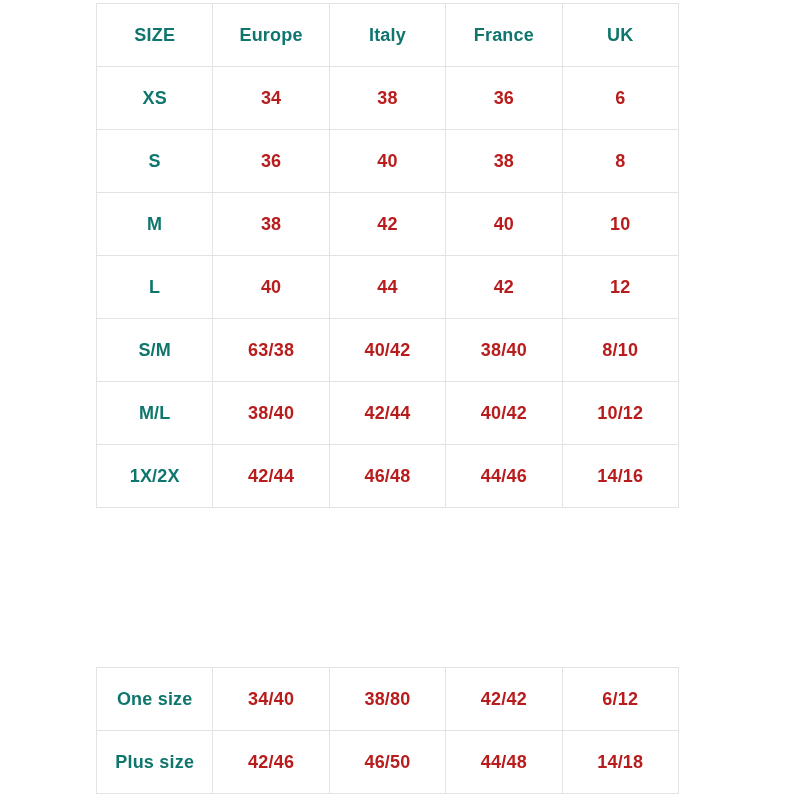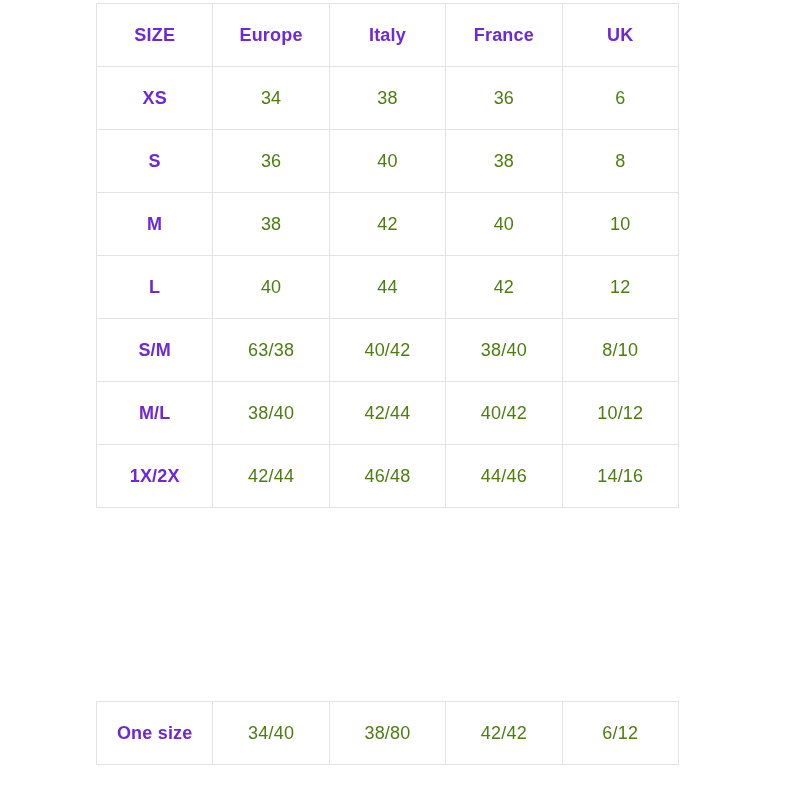--- a/index.html
+++ b/index.html
@@ -17,37 +17,37 @@
   }
   table.size-table {
     position: absolute;
     left: 96px;
     width: 583px;
     border-collapse: collapse;
     table-layout: fixed;
     background: #ffffff;
   }
   table.size-table.main   { top: 3px; }
-  table.size-table.extra  { top: 701px; }
+  table.size-table.extra  { top: 667px; }
   .size-table th,
   .size-table td {
     border: 1px solid #e3e3e3;
     height: 62px;
     text-align: center;
     vertical-align: middle;
     font-size: 18px;
-    font-weight: 400;
-    color: #4d7c0f;
+    font-weight: 700;
+    color: #b91c1c;
     letter-spacing: 0.2px;
     padding: 0;
   }
   .size-table th,
   .size-table td.row-label {
     font-weight: 700;
-    color: #6d28d9;
+    color: #0f766e;
   }
 </style>
 </head>
 <body>
 
 <div class="page">
 
   <table class="size-table main">
     <thead>
       <tr>
@@ -113,16 +113,23 @@
 
   <table class="size-table extra">
     <tbody>
         <tr>
           <td class="row-label">One size</td>
           <td class="value-cell">34/40</td>
           <td class="value-cell">38/80</td>
           <td class="value-cell">42/42</td>
           <td class="value-cell">6/12</td>
         </tr>
+        <tr>
+          <td class="row-label">Plus size</td>
+          <td class="value-cell">42/46</td>
+          <td class="value-cell">46/50</td>
+          <td class="value-cell">44/48</td>
+          <td class="value-cell">14/18</td>
+        </tr>
       </tbody>
   </table>
 
 </div>
 
 </body></html>

